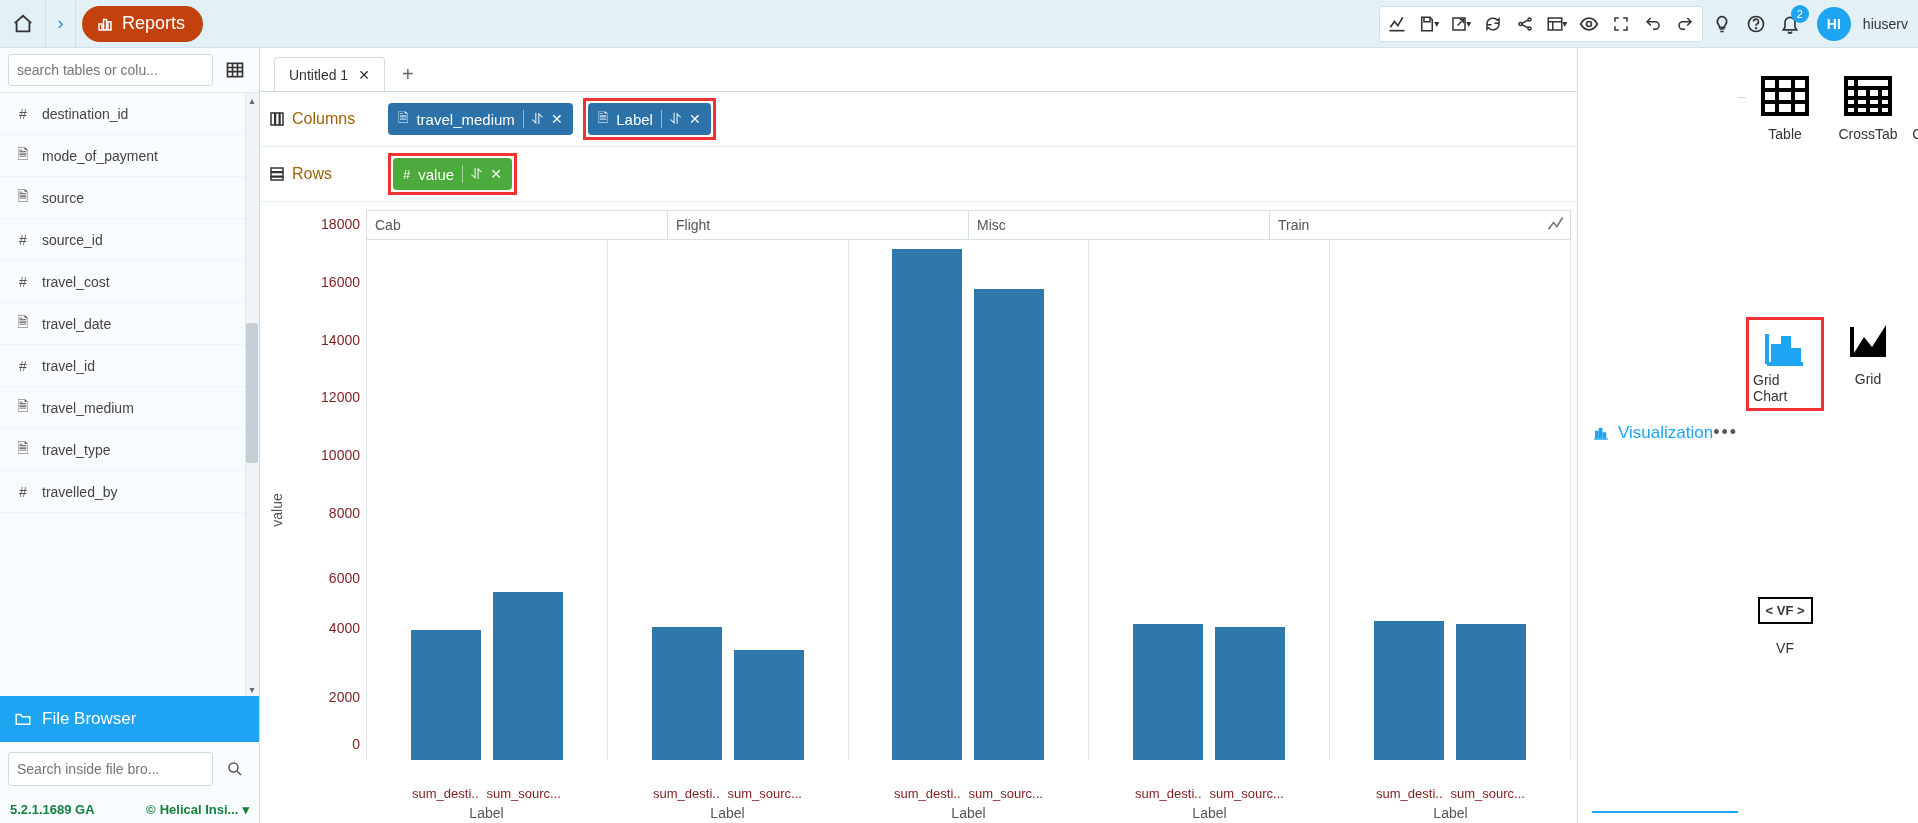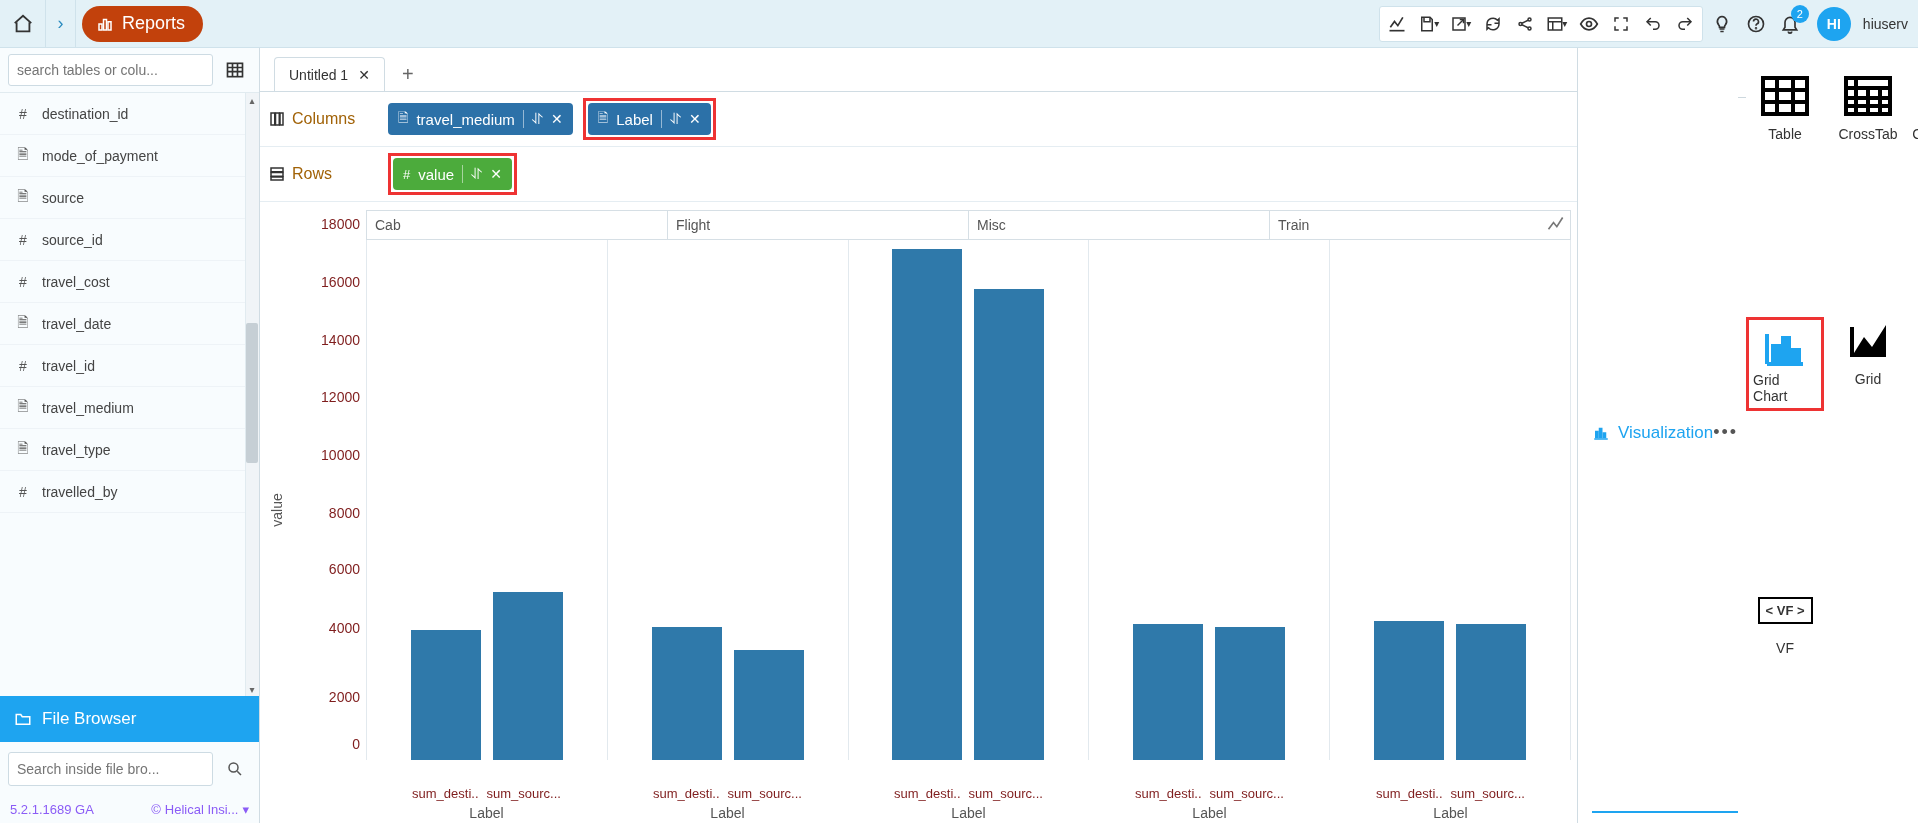--- a/index.html
+++ b/index.html
@@ -29,21 +29,21 @@
   .search-btn, .table-ico-btn { width:32px; height:32px; display:flex; align-items:center; justify-content:center; color:#333;}
   .field-list { flex:1; overflow:hidden; position:relative;}
   .scrollbar-stub { position:absolute; right:0; top:0; bottom:0; width:14px; background:#f0f4f7; border-left:1px solid #e1ebf0;}
   .scrollbar-thumb { position:absolute; right:1px; width:12px; top:230px; height:140px; background:#c6cfd5; border-radius:2px;}
   .scrollbar-arrow { position:absolute; right:0; width:14px; height:14px; display:flex; align-items:center; justify-content:center; font-size:10px; color:#666;}
   .field-item { height:42px; display:flex; align-items:center; gap:10px; padding:0 14px; border-bottom:1px solid #eef3f7; color:#444;}
   .field-ico { width:18px; text-align:center; color:#555;}
   .fb-btn { height:46px; background:#1ea4f0; color:#fff; display:flex; align-items:center; gap:10px; padding:0 14px; font-size:17px;}
   .fb-search-row { display:flex; align-items:center; padding:10px 8px; gap:6px;}
   .fb-search-row input { flex:1; height:34px; border:1px solid #cddbe3; border-radius:3px; padding:0 8px; font-size:14px;}
-  .footer-row { display:flex; align-items:flex-start; justify-content:space-between; padding:6px 10px; font-size:13px; color:#8b5cf6;}
+  .footer-row { display:flex; align-items:flex-start; justify-content:space-between; padding:6px 10px; font-size:13px; color:#15803d;font-weight:bold;}
 
   
   .center { flex:1; display:flex; flex-direction:column; border-right:1px solid #d0dce3; }
   .tabs-row { height:44px; display:flex; align-items:flex-end; border-bottom:1px solid #d0dce3; padding:0 14px; gap:8px;}
   .tab { height:34px; border:1px solid #d0dce3; border-bottom:none; padding:0 14px; display:flex; align-items:center; gap:10px; background:#fff; border-radius:4px 4px 0 0; font-size:14px;}
   .tab .close { font-size:14px;}
   .new-tab { width:30px; height:34px; display:flex; align-items:center; justify-content:center; font-size:20px; color:#666;}
   .shelf { display:flex; align-items:center; gap:10px; min-height:44px; border-bottom:1px solid #e5edf2; padding:6px 8px;}
   .shelf-label { display:flex; align-items:center; gap:6px; font-size:16px; color:#a16207; width:110px;}
   .pill { display:flex; align-items:center; gap:8px; height:32px; border-radius:4px; padding:0 10px; color:#fff; font-size:15px;}
@@ -362,21 +362,21 @@
         </div>
       </div>
       <div class="chart-body-row">
         <div class="yaxis-label">
             <span>value</span>
           </div>
         <div class="yaxis-ticks" id="yticks" style="height: 520px;">
             <div style="bottom: 0px;">0</div>
             <div style="bottom: 47px; text-align: right;">2000</div>
             <div style="bottom: 115.556px;">4000</div>
-            <div style="bottom: 175px;">6000</div>
+            <div style="bottom: 166px;">6000</div>
             <div style="bottom: 231.111px;">8000</div>
             <div style="bottom: 288.889px;">10000</div>
             <div style="bottom: 346.667px;">12000</div>
             <div style="bottom: 404.444px;">14000</div>
             <div style="bottom: 462.222px;">16000</div>
             <div style="bottom: 520px;">18000</div>
           </div>
         <div class="panels" id="panels" style="height: 520px;">
             <div class="panel">
               <div class="bars">

